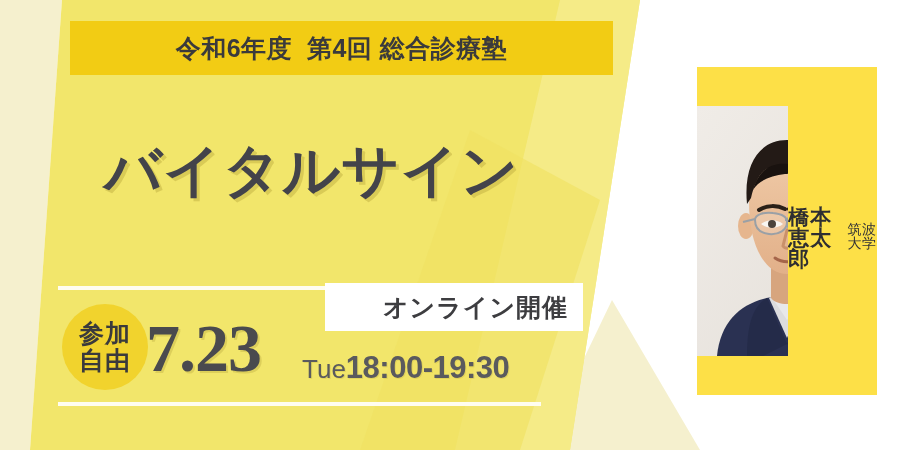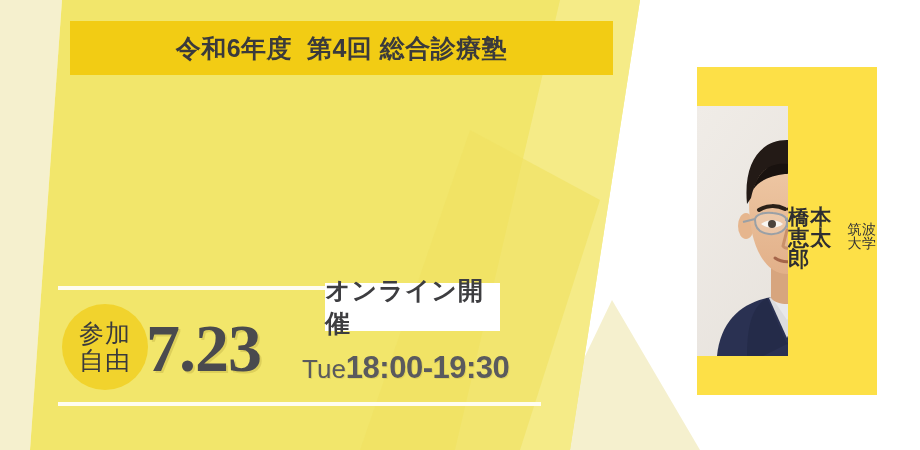--- a/index.html
+++ b/index.html
@@ -134,21 +134,21 @@
     border-radius: 50%;
     background: #F1D32D;
     display: flex;
     flex-direction: column;
     align-items: center;
     justify-content: center;
   }
   .badge-line {
     color: #3A3A3C;
     font-size: 25px;
-    font-weight: normal;
+    font-weight: bold;
     line-height: 1.08;
     letter-spacing: 1px;
   }
 
   
   .date-big {
     position: absolute;
     left: 146px;
     top: 314px;
     color: #4A4A4E;
@@ -180,26 +180,27 @@
     font-size: 31px;
     font-weight: bold;
     letter-spacing: -0.5px;
   }
 
   
   .online-badge {
     position: absolute;
     left: 325px;
     top: 283px;
-    width: 175px;
+    width: 215px;
     height: 48px;
     background: #FFFFFF;
     display: flex;
     align-items: center;
     justify-content: center;
+    padding-left: 43px;
   }
   .online-badge-text {
     color: #3D3D40;
     font-size: 25px;
     font-weight: bold;
     letter-spacing: 1px;
   }
 
   
   .speaker-panel {
@@ -246,20 +247,21 @@
     <div class="wedge-pale-right"></div>
     <div class="panel-yellow"></div>
     <div class="panel-yellow-sheen"></div>
     <div class="panel-yellow-sheen2"></div>
   </div>
 
   <div class="gold-bar">
     <span class="gold-bar-text">令和6年度  第4回 総合診療塾</span>
   </div>
 
+  <div class="main-title">バイタルサイン</div>
 
   <div class="rule-top"></div>
   <div class="rule-bottom"></div>
 
   <div class="badge-circle">
     <span class="badge-line">参加</span>
     <span class="badge-line">自由</span>
   </div>
 
   <div class="date-big">7.23</div>

